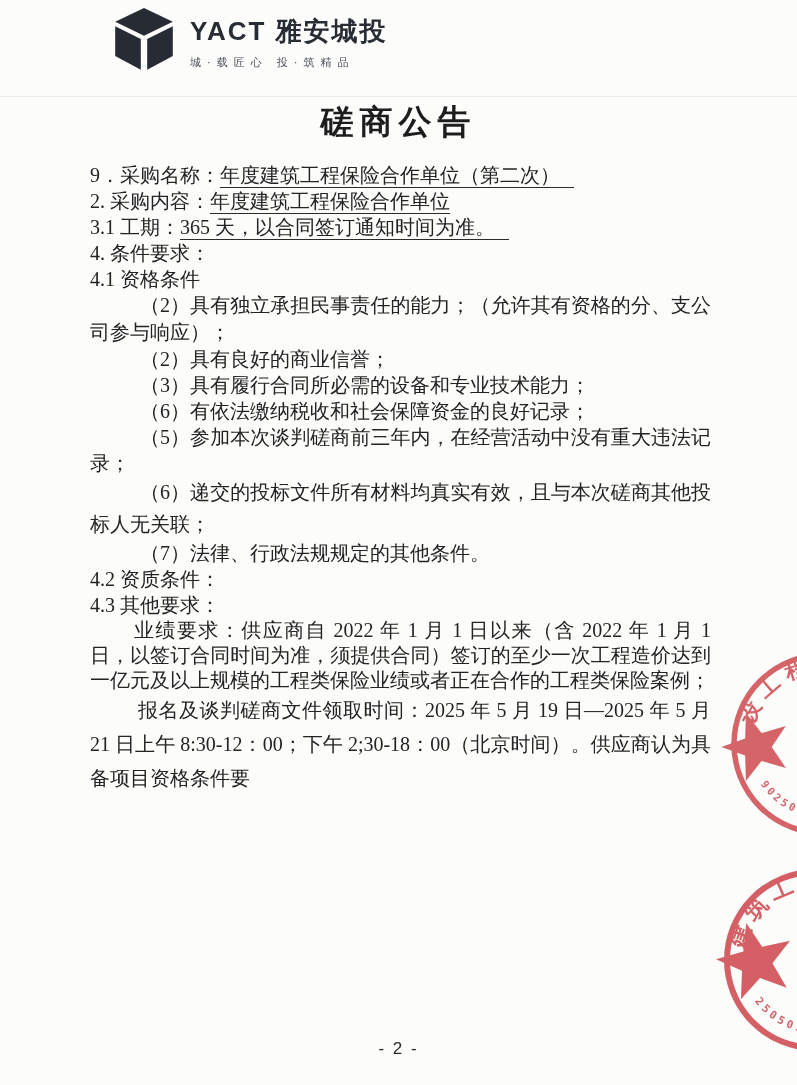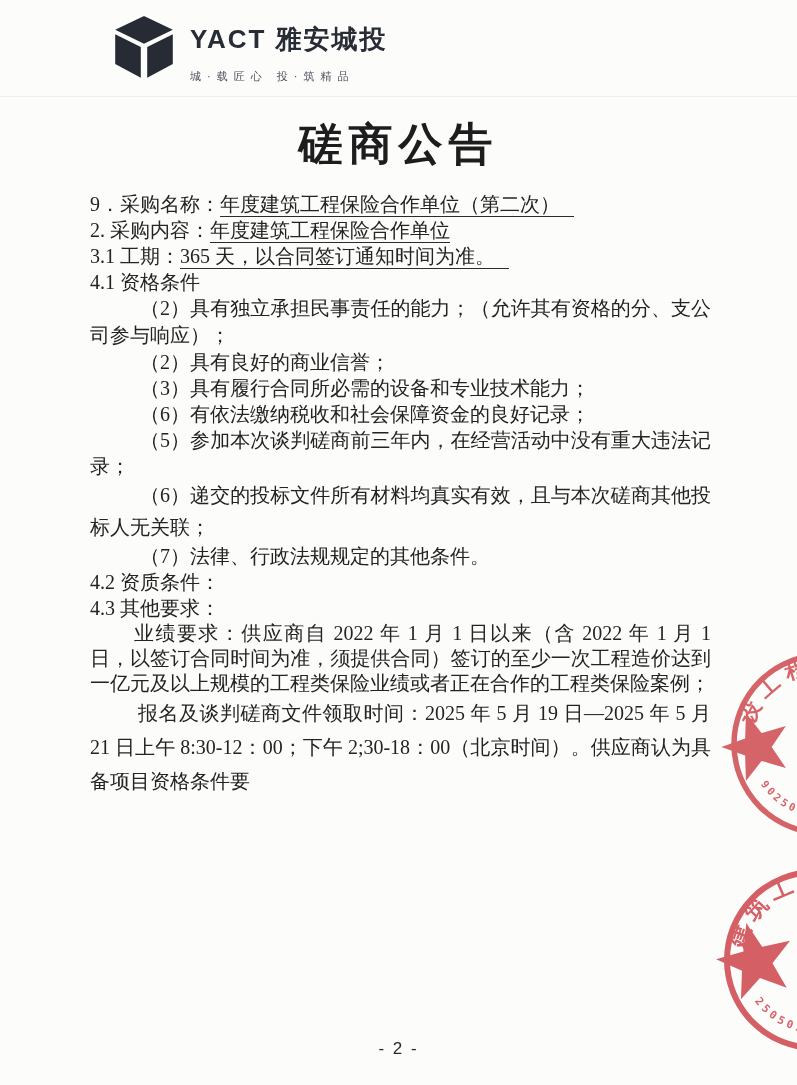--- a/index.html
+++ b/index.html
@@ -8,38 +8,38 @@
     position:relative;
     background:#fcfcfb;
     overflow:hidden;
     font-family:"Liberation Serif","DejaVu Serif",serif;
     color:#222;
   }
   .page { position:relative; width:797px; height:1085px; }
 
   
   .header { position:relative; height:97px; border-bottom:1px solid #ededeb; }
-  .logo { position:absolute; left:112px; top:14px; display:flex; align-items:flex-start; }
+  .logo { position:absolute; left:112px; top:6px; display:flex; align-items:flex-start; }
   .logo-cube { width:64px; height:68px; }
   .logo-text { margin-left:14px; padding-top:8px; }
   .brand {
     font-family:"Liberation Sans","DejaVu Sans",sans-serif;
     font-weight:bold; font-size:26px; color:#272c35; letter-spacing:2px;
     white-space:nowrap;
   }
   .tagline {
     font-family:"Liberation Sans","DejaVu Sans",sans-serif;
-    font-size:11px; color:#4a4f58; letter-spacing:6px; margin-top:12px;
+    font-size:11px; color:#4a4f58; letter-spacing:6px; margin-top:6px;
     white-space:nowrap;
   }
 
   
   .doc-title {
-    text-align:center; font-size:44px; font-weight:bold;
-    letter-spacing:6px; margin-top:18px; color:#1d1d1d;
+    text-align:center; font-size:33px; font-weight:bold;
+    letter-spacing:6px; margin-top:3px; color:#1d1d1d;
   }
 
   
   .content {
     padding:17px 86px 0 90px;
     font-size:20px; color:#232323;
     text-align:justify;
   }
   .content p { margin:0; }
   .u { border-bottom:1px solid #2b2b2b; padding-bottom:1px; }
@@ -100,20 +100,21 @@
 
   <div class="doc-title">磋商公告</div>
 
   <div class="content">
 
     <p class="item-l1a"><span>9．采购名称：</span><span class="u u-pad">年度建筑工程保险合作单位（第二次）</span></p>
     <p class="item-l1b"><span>2. 采购内容：</span><span class="u">年度建筑工程保险合作单位</span></p>
 
     <p class="item-31"><span>3.1 工期：</span><span class="u u-pad">365 天，以合同签订通知时间为准。</span></p>
 
+    <p class="item-4">4. 条件要求：</p>
     <p class="item-41">4.1 资格条件</p>
 
     <p class="qual-wrap">（2）具有独立承担民事责任的能力；（允许其有资格的分、支公司参与响应）；</p>
     <p class="qual">（2）具有良好的商业信誉；</p>
     <p class="qual">（3）具有履行合同所必需的设备和专业技术能力；</p>
     <p class="qual">（6）有依法缴纳税收和社会保障资金的良好记录；</p>
     <p class="qual">（5）参加本次谈判磋商前三年内，在经营活动中没有重大违法记录；</p>
     <p class="qual-6">（6）递交的投标文件所有材料均真实有效，且与本次磋商其他投标人无关联；</p>
     <p class="qual">（7）法律、行政法规规定的其他条件。</p>
 

